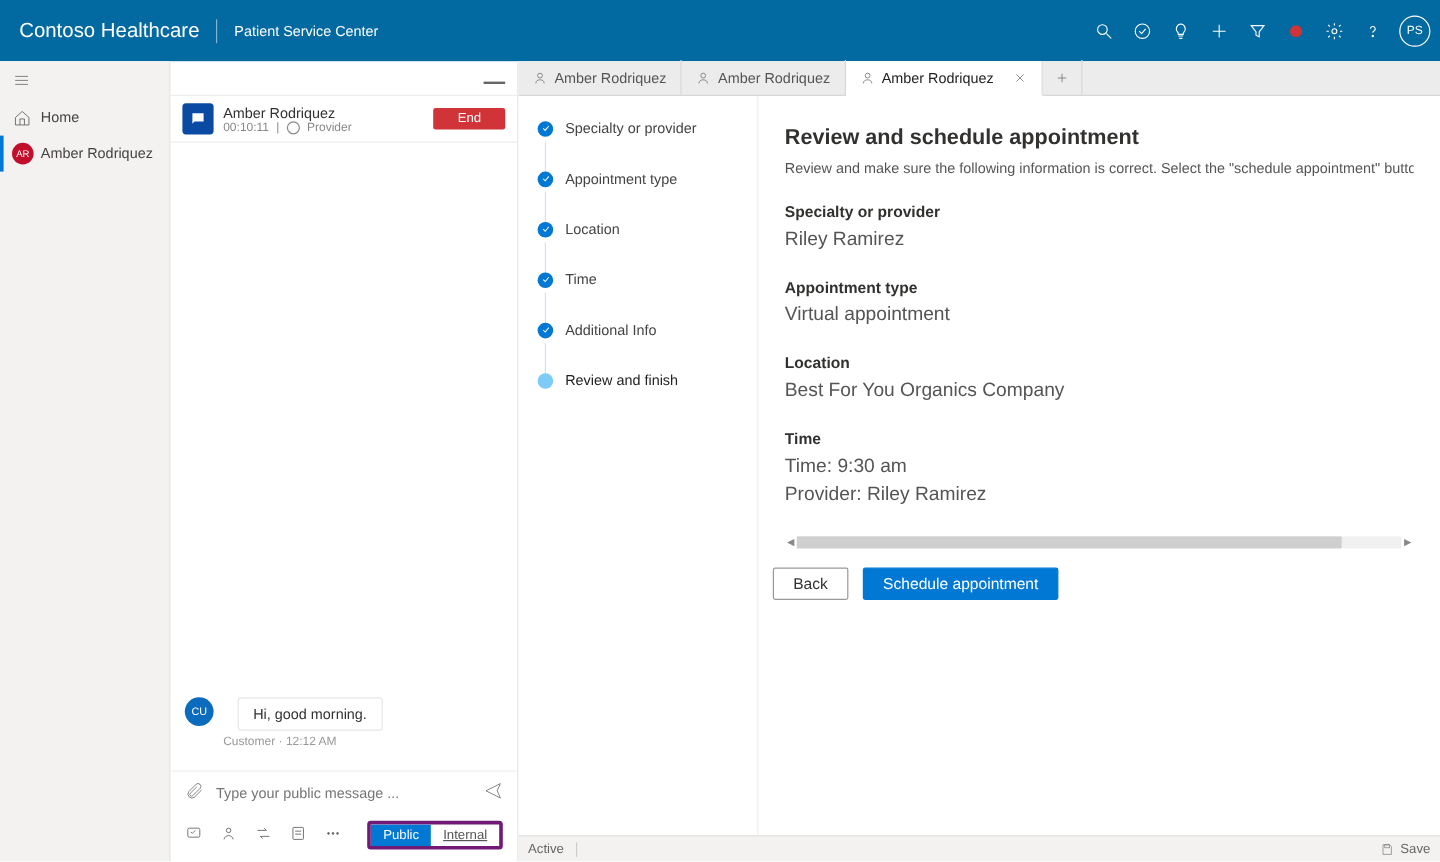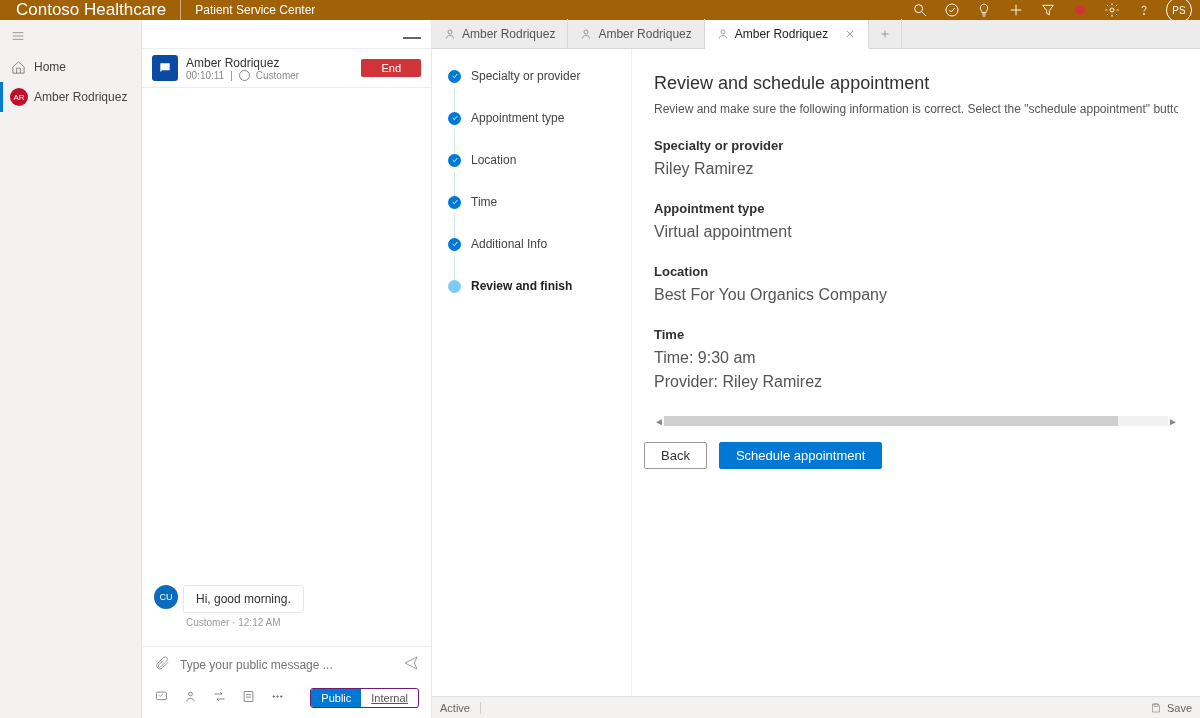--- a/index.html
+++ b/index.html
@@ -1,20 +1,20 @@
 <!DOCTYPE html>
 <html><head>
 <meta charset="utf-8">
 <style>
   * { box-sizing: border-box; margin: 0; padding: 0; }
   html, body { width: 1200px; height: 718px; overflow: hidden; font-family: "Segoe UI", -apple-system, sans-serif; font-size: 13px; color: #323130; background: #fff; }
   .root { width: 1200px; height: 718px; display: flex; flex-direction: column; }
 
   
-  .topbar { height: 20px; background: #a16207; color: #fff; display: flex; align-items: center; padding: 0 8px 0 16px; flex-shrink: 0; }
+  .topbar { height: 51px; background: #0369a1; color: #fff; display: flex; align-items: center; padding: 0 8px 0 16px; flex-shrink: 0; }
   .topbar .brand { font-size: 17px; font-weight: 400; padding-right: 14px; border-right: 1px solid rgba(255,255,255,.5); margin-right: 14px; }
   .topbar .suite { font-size: 12px; }
   .topbar .spacer { flex: 1; }
   .topbar .ticon { width: 32px; height: 35px; display: flex; align-items: center; justify-content: center; cursor: pointer; }
   .topbar .ticon svg { width: 16px; height: 16px; stroke: #fff; fill: none; stroke-width: 1.4; }
   .topbar .presence { width: 10px; height: 10px; background: #D13438; border-radius: 50%; }
   .topbar .avatar { width: 26px; height: 26px; border-radius: 50%; border: 1px solid #fff; display:flex; align-items:center; justify-content:center; font-size:10px; margin-left:6px; }
 
   .body { flex:1; display:flex; min-height:0; }
 
@@ -34,54 +34,54 @@
   .convo-top .min { width:18px; height:2px; background:#666; transform: translateY(4px); }
   .session { padding:6px 10px; border-top:1px solid #eee; border-bottom:1px solid #eee; display:flex; align-items:center; }
   .session .s-icon { width:26px; height:26px; background:#0B4AA2; border-radius:3px; display:flex; align-items:center; justify-content:center; margin-right:8px; }
   .session .s-icon svg { width:14px; height:14px; fill:#fff; }
   .session .s-meta { flex:1; font-size:11px; }
   .session .s-name { font-size:12px; color:#333; }
   .session .s-sub { color:#888; font-size:10px; display:flex; align-items:flex-end; gap:6px; }
   .session .s-sub .face { width:11px; height:11px; border:1px solid #888; border-radius:50%; display:inline-block; position:relative; }
   .session .end-btn { background:#D13438; color:#fff; font-size:11px; padding:3px 20px; border-radius:2px; border:none; cursor:pointer; }
   .convo .msgs { flex:1; display:flex; flex-direction:column; justify-content:flex-end; padding:8px 12px; }
-  .msg-row { display:flex; align-items:flex-start; gap:5px; margin-bottom:4px; }
+  .msg-row { display:flex; align-items:flex-start; gap:20px; margin-bottom:4px; }
   .msg-av { width:24px; height:24px; border-radius:50%; background:#0B6CBD; color:#fff; font-size:9px; display:flex; align-items:center; justify-content:center; }
   .msg-bubble { background:#fff; border:1px solid #e6e6e6; padding:6px 12px; border-radius:3px; font-size:12px; }
   .msg-meta { font-size:10px; color:#999; margin-left:32px; margin-bottom:10px; }
   .compose { border-top:1px solid #eee; padding:8px 12px; display:flex; align-items:center; gap:10px; }
   .compose .clip svg, .compose .send svg { width:16px; height:16px; stroke:#666; fill:none; }
   .compose input { flex:1; border:none; outline:none; font-size:12px; color:#666; background:transparent; }
   .compose-toolbar { display:flex; align-items:center; padding:6px 12px 10px; gap:14px; }
   .compose-toolbar svg { width:15px; height:15px; stroke:#666; fill:none; stroke-width:1.2; }
-  .pubint { margin-left:auto; display:flex; border:1px solid #701a75; border-radius:3px; overflow:hidden; font-size:11px;justify-content:flex-end; }
+  .pubint { margin-left:auto; display:flex; border:3px solid #701a75; border-radius:3px; overflow:hidden; font-size:11px;justify-content:flex-end; }
   .pubint span { padding:3px 10px; cursor:pointer; }
   .pubint .pub { background:#0078D4; color:#fff; }
   .pubint .int { color:#555;text-decoration:underline; }
 
   
   .main { flex:1; display:flex; flex-direction:column; min-width:0; }
   .tabs { height:29px; background:#ececec; display:flex; align-items:flex-end; border-bottom:1px solid #d8d8d8; }
   .tab { height:29px; display:flex; align-items:center; padding:0 12px; font-size:12px; color:#555; border-right:1px solid #d8d8d8; cursor:pointer; gap:6px; }
   .tab svg { width:12px; height:12px; stroke:#777; fill:none; stroke-width:1.4; }
   .tab.active { background:#fff; border-bottom:1px solid #fff; margin-bottom:-1px; color:#222; }
   .tab .close { margin-left:10px; }
   .tab.plus { padding:0 10px; }
 
   .work { flex:1; display:flex; min-height:0; }
   .steps { width:200px; border-right:1px solid #eee; padding:20px 16px; }
   .step { display:flex; align-items:center; gap:10px; font-size:12px; color:#444; margin-bottom:28px; cursor:pointer; position:relative; }
   .step:not(:last-child)::after { content:""; position:absolute; left:6px; top:18px; height:28px; width:1px; background:#cfe4f7; }
   .step .dot { width:13px; height:13px; border-radius:50%; background:#0078D4; display:flex; align-items:center; justify-content:center; flex-shrink:0; }
   .step .dot svg { width:8px; height:8px; stroke:#fff; fill:none; stroke-width:2.5; }
   .step.current .dot { background:#7ecbf7; }
-  .step.current { font-weight:700; color:#222; }
+  .step.current { font-weight:400; color:#222; }
 
   .review { flex:1; padding:24px 22px 10px; overflow:hidden; display:flex; flex-direction:column; min-width:0; }
-  .review h2 { font-size:18px; font-weight:400; margin-bottom:8px; }
+  .review h2 { font-size:18px; font-weight:700; margin-bottom:8px; }
   .review .desc { font-size:12px; color:#555; margin-bottom:22px; white-space:nowrap; overflow:hidden; }
   .field { margin-bottom:20px; }
   .field .label { font-size:13px; font-weight:600; margin-bottom:4px; }
   .field .val { font-size:16px; color:#555; line-height:1.5; }
   .hscroll { height:14px; display:flex; align-items:center; margin-bottom:14px; }
   .hscroll .arrow { width:10px; color:#888; font-size:10px; text-align:center; }
   .hscroll .track { flex:1; height:10px; background:#f0f0f0; }
   .hscroll .thumb { height:10px; width:90%; background:#cfcfcf; }
   .actions { display:flex; gap:12px; margin-left:-10px; }
   .btn { font-size:13px; padding:5px 16px; border-radius:2px; cursor:pointer; }
@@ -183,21 +183,21 @@
             <svg viewBox="0 0 24 24">
               <path d="M4 4h16v12H7l-3 3z"></path>
             </svg>
           </div>
         <div class="s-meta">
           <div class="s-name">Amber Rodriquez</div>
           <div class="s-sub">
             <span>00:10:11</span>
             <span>|</span>
             <span class="face"></span>
-            <span>Customer</span>
+            <span>Provider</span>
           </div>
         </div>
         <button class="end-btn">End</button>
       </div>
 
       <div class="msgs">
         <div class="msg-row">
           <div class="msg-av">CU</div>
           <div class="msg-bubble">Hi, good morning.</div>
         </div>

